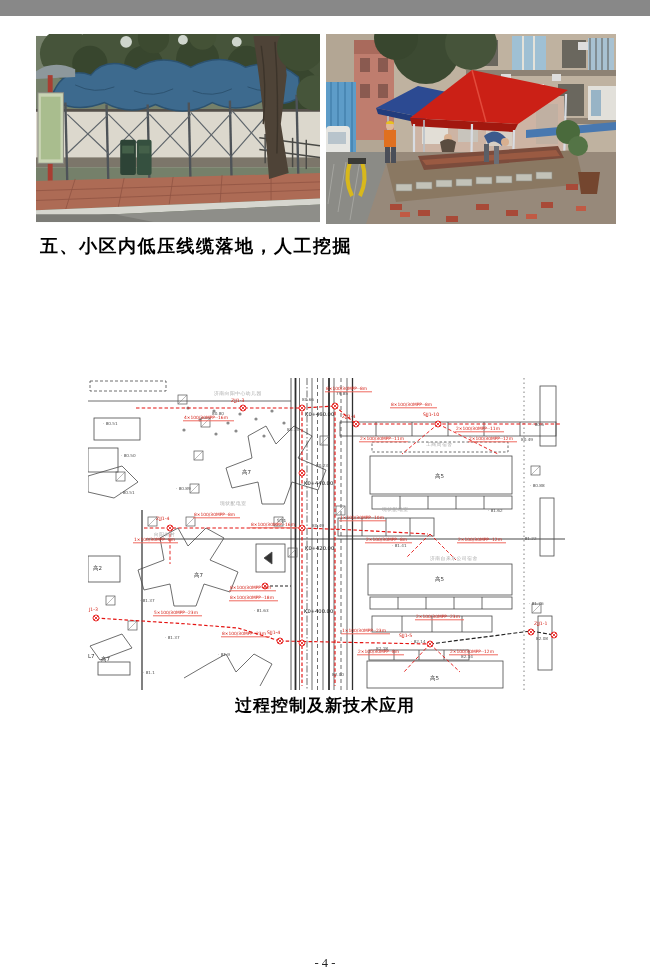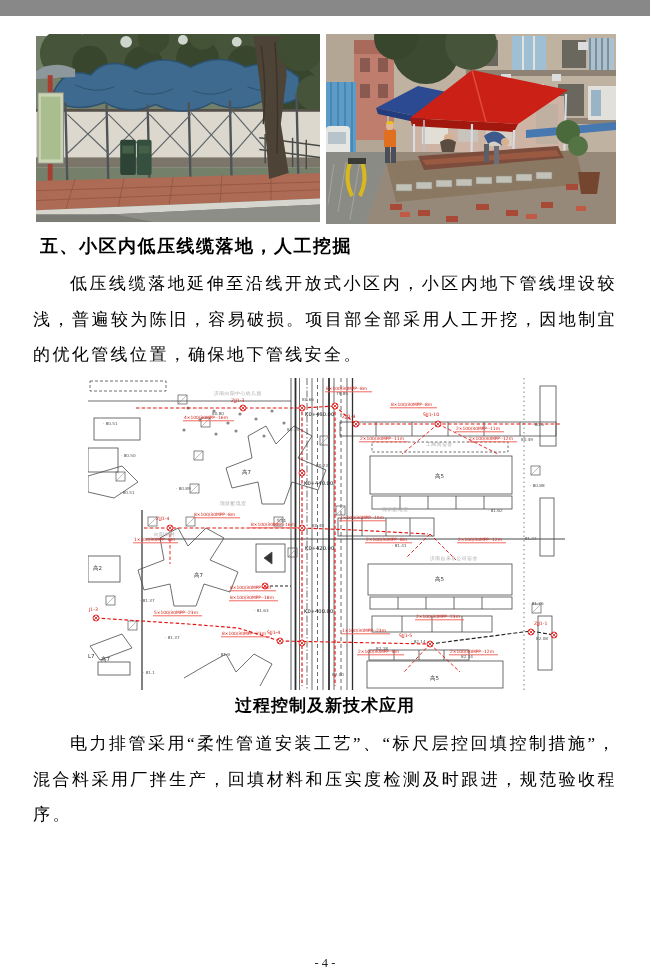--- a/index.html
+++ b/index.html
@@ -247,21 +247,20 @@
         <rect x="22" y="124" width="18" height="6" fill="#3a3a36"></rect>
       </g>
       <circle cx="242" cy="98" r="12" fill="#4a6a3c"></circle>
         <circle cx="252" cy="112" r="10" fill="#547446"></circle>
       <path d="M252,138 h22 l-3,22 h-16 Z" fill="#74462f"></path>
     </svg>
   </div>
 
   <div class="heading">五、小区内低压线缆落地，人工挖掘</div>
 
-  <div class="para para1">低压线缆落地延伸至沿线开放式小区内，小区内地下管线埋设较浅，普遍较为陈旧，容易破损。项目部全部采用人工开挖，因地制宜的优化管线位置，确保地下管线安全。</div>
 
   <div class="figure">
     <svg class="mapsvg" width="477" height="312" viewBox="0 0 477 312">
       <rect width="477" height="312" fill="#ffffff"></rect>
 
       <g id="map-static" stroke="#4a4a4a" stroke-width="0.8" fill="none">
         <line x1="0" y1="23" x2="203" y2="23"></line>
         <rect x="2" y="3" width="76" height="10" stroke-dasharray="3,2"></rect>
         <rect x="6" y="40" width="46" height="22"></rect>
         <rect x="0" y="70" width="30" height="24"></rect>
@@ -533,16 +532,15 @@
           <text x="5" y="192" fill="#333333" font-size="5.5">高2</text>
           <text x="13" y="283" fill="#333333" font-size="5.5">高7</text>
           <text x="0" y="280" fill="#333333" font-size="5.5">L7</text>
           <text x="189" y="144" fill="#333333" font-size="4.3">STJ1</text>
         </g>
     </svg>
   </div>
 
   <div class="caption">过程控制及新技术应用</div>
 
-  <div class="para para2">电力排管采用“柔性管道安装工艺”、“标尺层控回填控制措施”，混合料采用厂拌生产，回填材料和压实度检测及时跟进，规范验收程序。</div>
 
   <div class="pageno">- 4 -</div>
 </div>
 
 </body></html>

